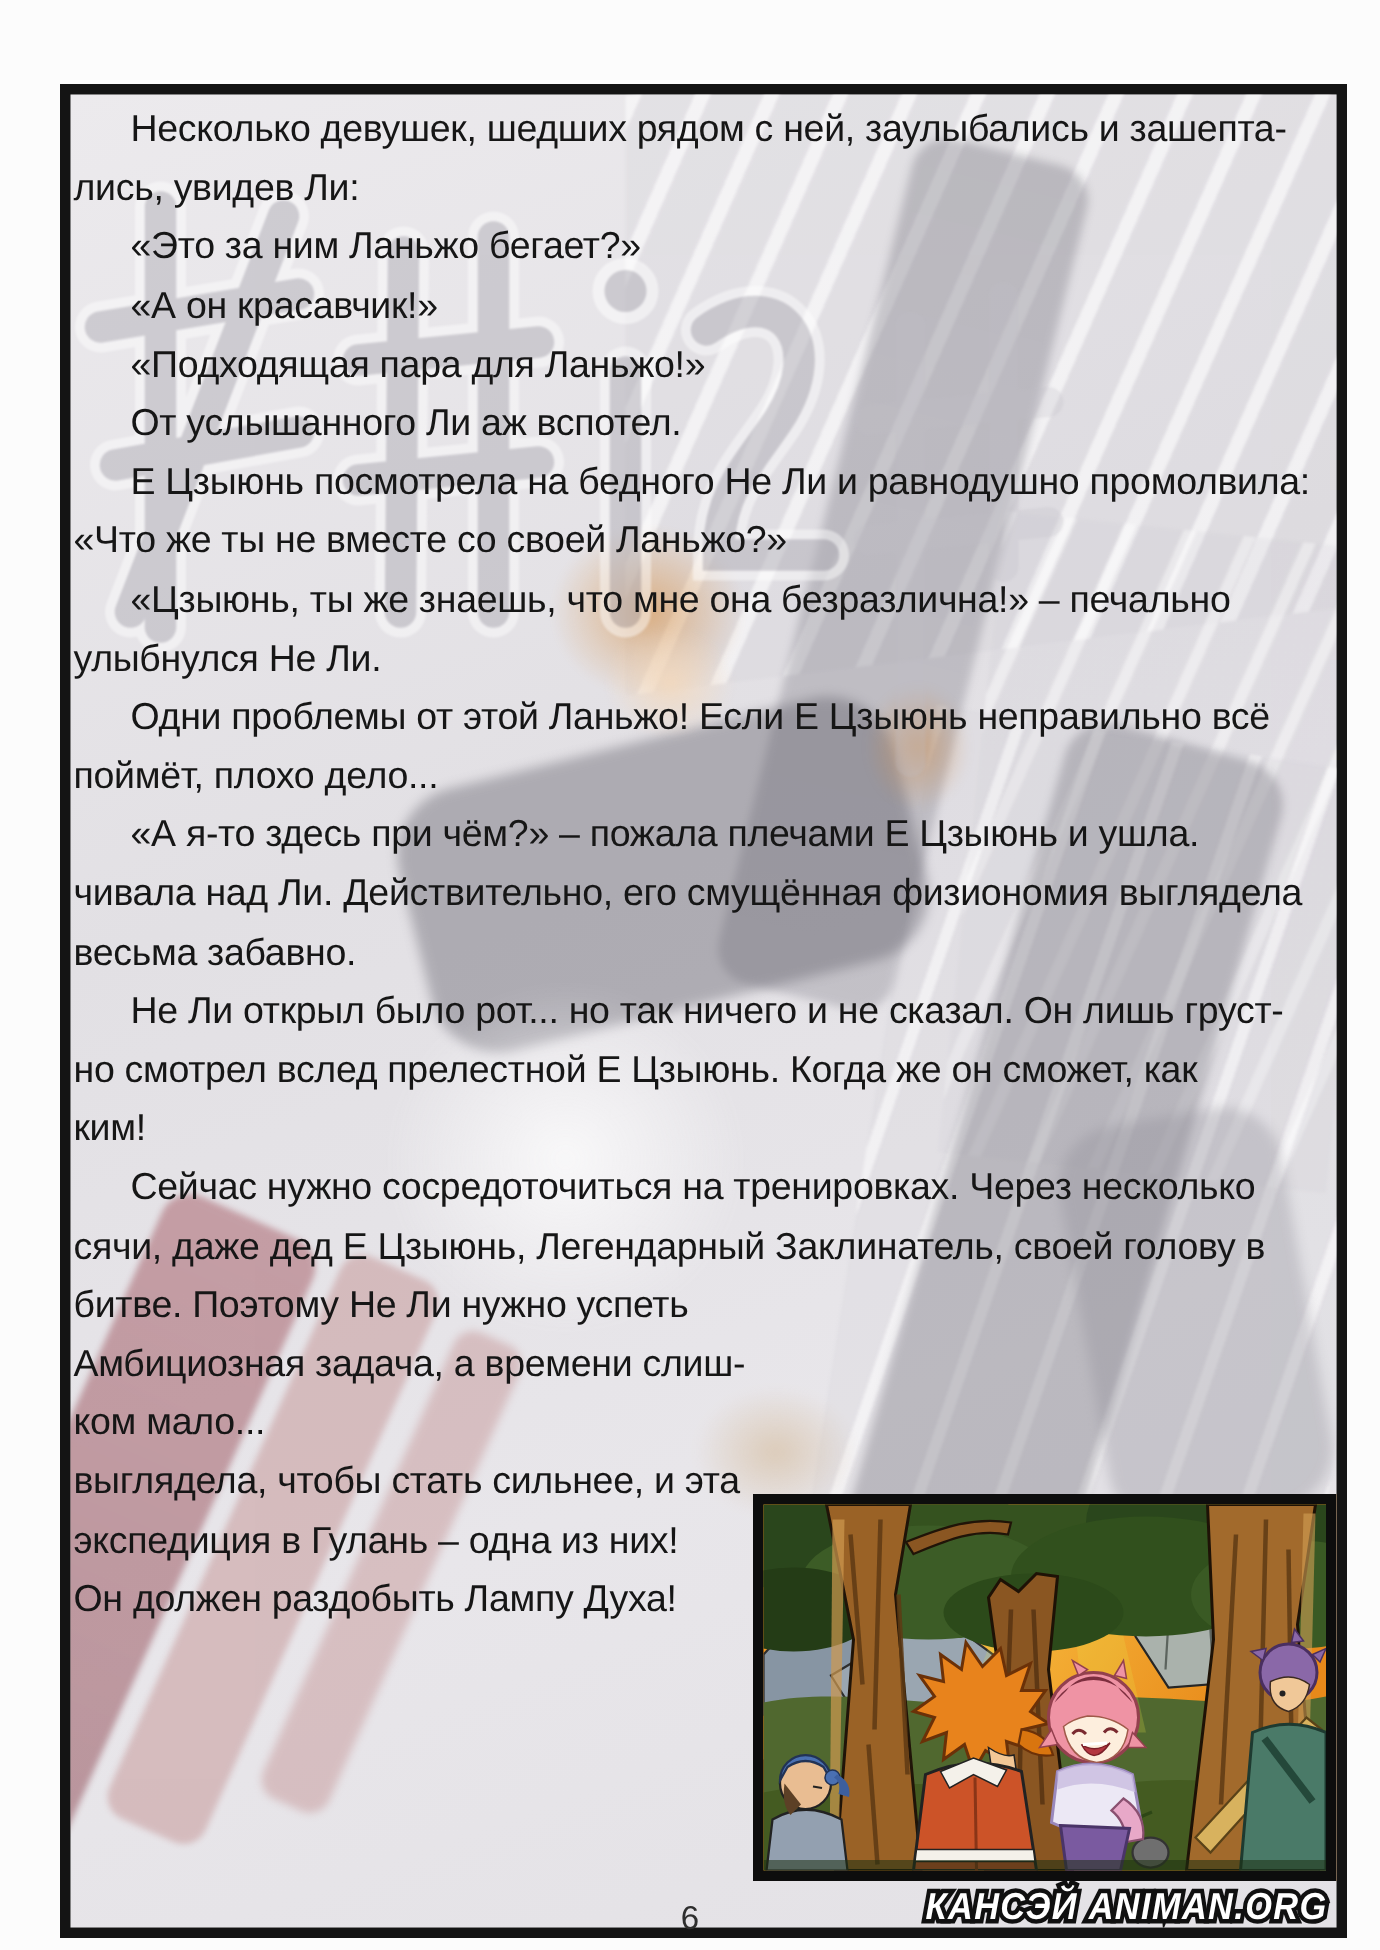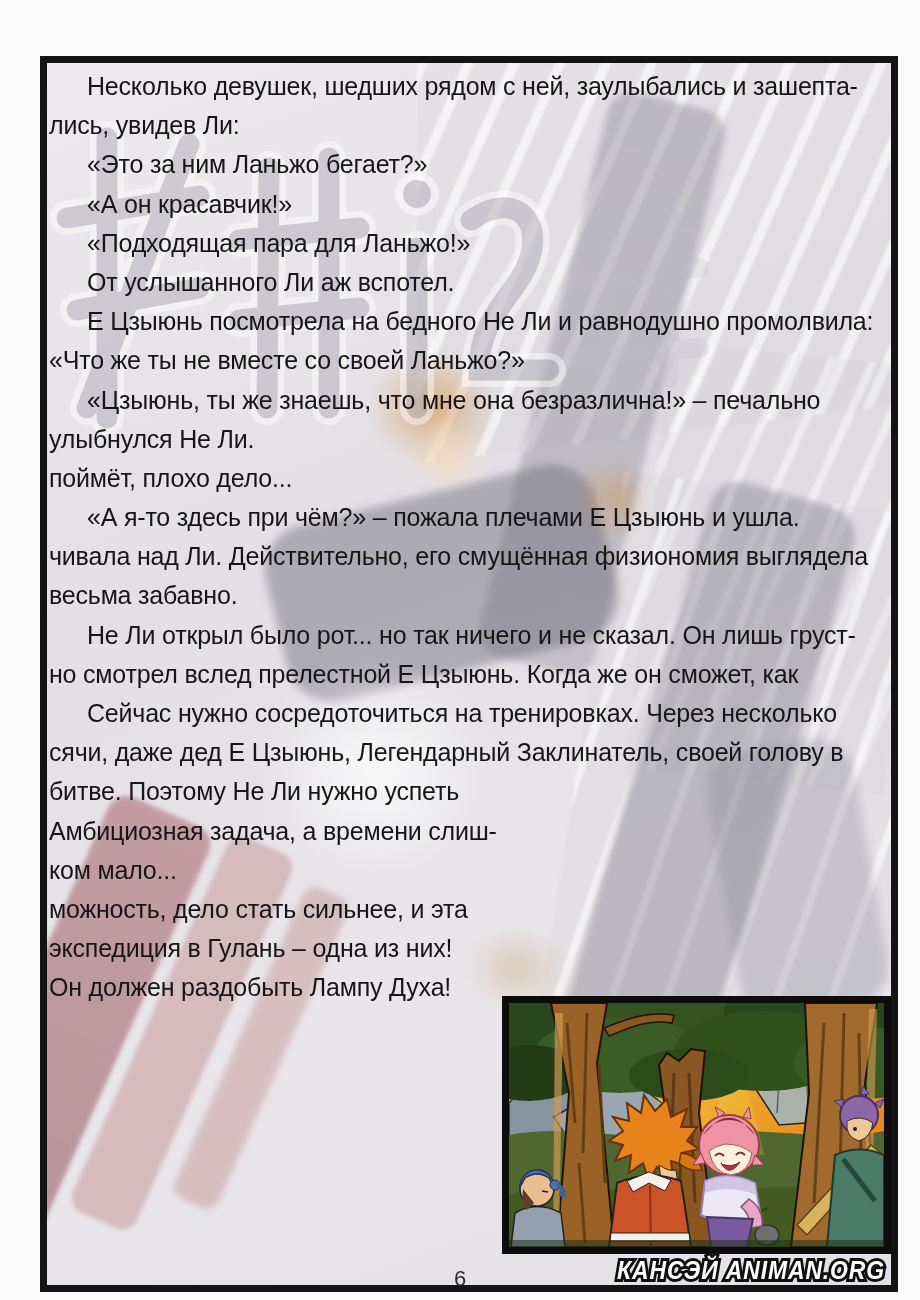--- a/index.html
+++ b/index.html
@@ -143,32 +143,34 @@
       <div class="line indent">Несколько девушек, шедших рядом с ней, заулыбались и зашепта-</div>
       <div class="line">лись, увидев Ли:</div>
       <div class="line indent">«Это за ним Ланьжо бегает?»</div>
       <div class="line indent">«А он красавчик!»</div>
       <div class="line indent">«Подходящая пара для Ланьжо!»</div>
       <div class="line indent">От услышанного Ли аж вспотел.</div>
       <div class="line indent">Е Цзыюнь посмотрела на бедного Не Ли и равнодушно промолвила:</div>
       <div class="line">«Что же ты не вместе со своей Ланьжо?»</div>
       <div class="line indent">«Цзыюнь, ты же знаешь, что мне она безразлична!» – печально</div>
       <div class="line">улыбнулся Не Ли.</div>
+      <div class="line indent">Одни проблемы от этой Ланьжо! Если Е Цзыюнь неправильно всё</div>
       <div class="line">поймёт, плохо дело...</div>
       <div class="line indent">«А я-то здесь при чём?» – пожала плечами Е Цзыюнь и ушла.</div>
       <div class="line">чивала над Ли. Действительно, его смущённая физиономия выглядела</div>
       <div class="line">весьма забавно.</div>
       <div class="line indent">Не Ли открыл было рот... но так ничего и не сказал. Он лишь груст-</div>
       <div class="line">но смотрел вслед прелестной Е Цзыюнь. Когда же он сможет, как</div>
+      <div class="line">ким!</div>
       <div class="line indent">Сейчас нужно сосредоточиться на тренировках. Через несколько</div>
       <div class="line">сячи, даже дед Е Цзыюнь, Легендарный Заклинатель, своей голову в</div>
       <div class="line">битве. Поэтому Не Ли нужно успеть</div>
       <div class="line">Амбициозная задача, а времени слиш-</div>
       <div class="line">ком мало...</div>
-      <div class="line">можность, дело стать сильнее, и эта</div>
+      <div class="line">выглядела, чтобы стать сильнее, и эта</div>
       <div class="line">экспедиция в Гулань – одна из них!</div>
       <div class="line">Он должен раздобыть Лампу Духа!</div>
     </div>
 
   <div class="inset">
     <svg width="375" height="244" viewBox="0 0 375 244">
       <defs>
         <linearGradient id="sky" x1="0" y1="0" x2="1" y2="0.3">
           <stop offset="0" stop-color="#ef8c1a"></stop>
             <stop offset="0.5" stop-color="#f7b93c"></stop>

